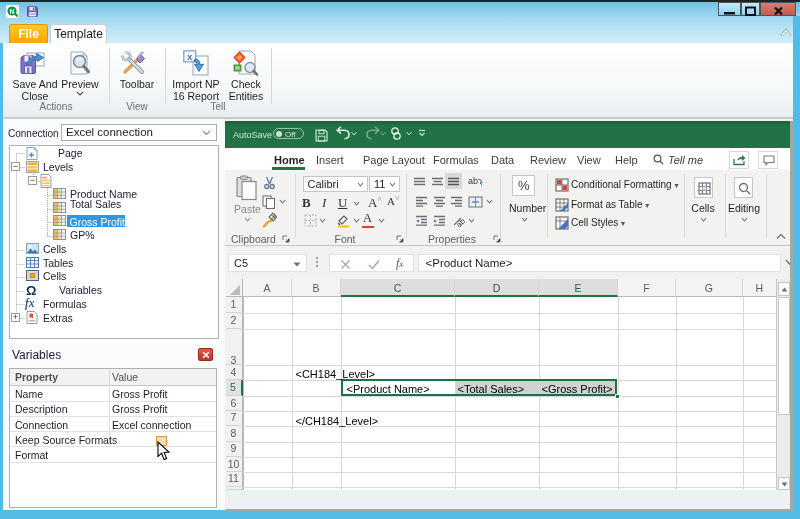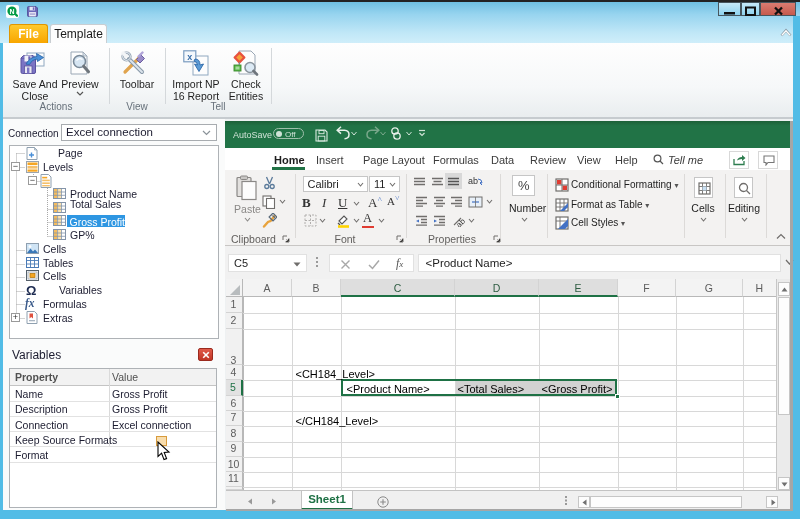--- a/index.html
+++ b/index.html
@@ -633,40 +633,15 @@
       <svg style="position:absolute;left:2.5px;top:4px;" width="7" height="5" viewBox="0 0 7 5">
         <path d="M0.5 4.5 L3.5 0.5 L6.5 4.5 Z" fill="#707070"></path>
       </svg>
     </div>
 <div class="abs" style="left:777.5px;top:297px;width:12.5px;height:118px;background:#fdfdfd;border:1px solid #c6c6c6;box-sizing:border-box;"></div>
 <div class="abs" style="left:777.5px;top:476.5px;width:12.5px;height:13.5px;background:#fdfdfd;border:1px solid #c6c6c6;box-sizing:border-box;">
       <svg style="position:absolute;left:2.5px;top:4.5px;" width="7" height="5" viewBox="0 0 7 5">
         <path d="M0.5 0.5 L6.5 0.5 L3.5 4.5 Z" fill="#707070"></path>
       </svg>
     </div>
-<div class="abs" id="sheetbar">
- <svg style="position:absolute;left:20px;top:7px;" width="8" height="7" viewBox="0 0 8 7">
-        <path d="M6 0.5 L2 3.5 L6 6.5 Z" fill="#9a9a9a"></path>
-      </svg>
- <svg style="position:absolute;left:44px;top:7px;" width="8" height="7" viewBox="0 0 8 7">
-        <path d="M2 0.5 L6 3.5 L2 6.5 Z" fill="#9a9a9a"></path>
-      </svg>
- <div style="position:absolute;left:75.5px;top:0;width:52px;height:19px;background:#fff;border-left:1px solid #c3c3c3;border-right:1px solid #c3c3c3;border-bottom:2.5px solid #1e7145;box-sizing:border-box;text-align:center;font-size:11.5px;font-weight:bold;color:#1e7145;line-height:17px;">Sheet1</div>
- <svg style="position:absolute;left:151px;top:5px;" width="12" height="12" viewBox="0 0 12 12">
-        <circle cx="6" cy="6" r="5.2" fill="none" stroke="#8a8a8a" stroke-width="1"></circle>
-        <path d="M6 3.2 L6 8.8 M3.2 6 L8.8 6" stroke="#8a8a8a" stroke-width="1.1"></path>
-      </svg>
- <div style="position:absolute;left:339px;top:5px;width:2px;height:2px;background:#9a9a9a;box-shadow:0 3.5px #9a9a9a,0 7px #9a9a9a;"></div>
- <div style="position:absolute;left:352.5px;top:5px;width:11.5px;height:12.5px;background:#fdfdfd;border:1px solid #c6c6c6;box-sizing:border-box;">
-        <svg style="position:absolute;left:3px;top:2.5px;" width="5" height="7" viewBox="0 0 5 7">
-          <path d="M4.5 0.5 L0.5 3.5 L4.5 6.5 Z" fill="#707070"></path>
-        </svg>
-      </div>
- <div style="position:absolute;left:364px;top:5px;width:152.5px;height:12.5px;background:#fdfdfd;border:1px solid #c6c6c6;box-sizing:border-box;"></div>
- <div style="position:absolute;left:540.5px;top:5px;width:11.5px;height:12.5px;background:#fdfdfd;border:1px solid #c6c6c6;box-sizing:border-box;">
-        <svg style="position:absolute;left:3.5px;top:2.5px;" width="5" height="7" viewBox="0 0 5 7">
-          <path d="M0.5 0.5 L4.5 3.5 L0.5 6.5 Z" fill="#707070"></path>
-        </svg>
-      </div>
-</div>
 <div class="abs" style="left:225.5px;top:509px;width:567.5px;height:1.5px;background:#a6a6a6;"></div>
 <div class="abs" id="xl-right"></div>
 </div>
 
 </body></html>

